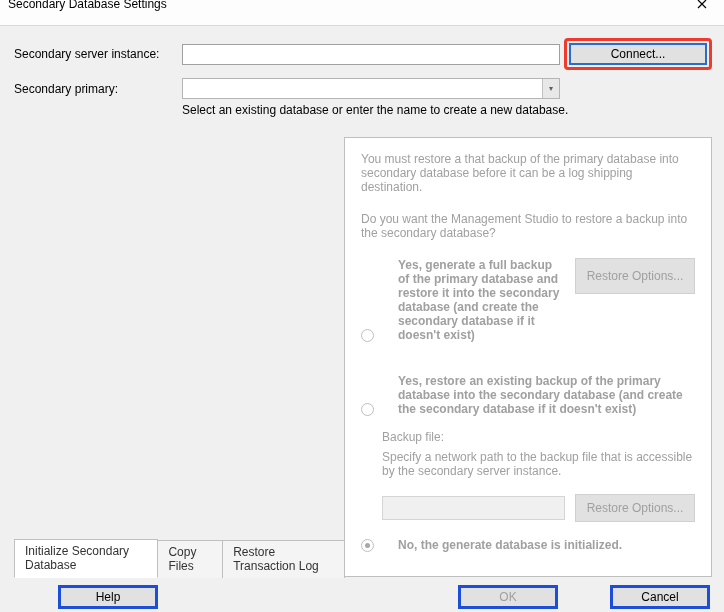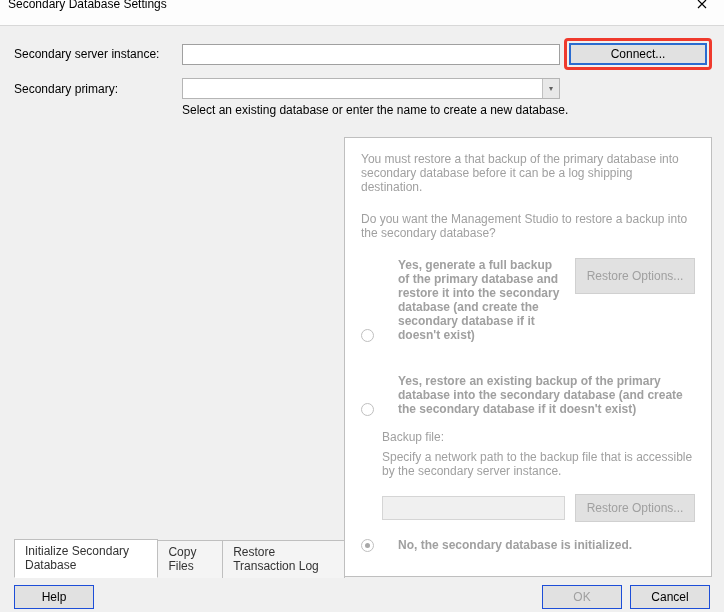--- a/index.html
+++ b/index.html
@@ -181,25 +181,26 @@
   }
 
   
   .button-bar {
     display: flex; align-items: center;
     padding: 8px 2px 8px 2px;
     gap: 8px;
   }
   .button-bar .spacer { flex: 1; }
   .std-btn {
-    width: 80px; height: 24px;
-    border: 1px solid #1d4ed8;
-    background: #e1e1e1;
-    font-family: inherit; font-size: 12px;
-    color: #000;
+    width: 100px; height: 24px;
+    border: 3px solid #1d4ed8;
+    background: #e1e1e1;
+    font-family: inherit; font-size: 12px;
+    color: #000;
+    margin-left: 44px;
   }
   .std-btn.disabled { color: #a0a0a0; }
 </style>
 </head>
 <body>
 
 <div class="window">
 
   <div class="titlebar">
     <span class="title">Secondary Database Settings</span>
@@ -267,21 +268,21 @@
         <div class="indented disabled-text" style="margin-bottom:16px">Specify a network path to the backup file that is accessible by the secondary server instance.</div>
         <div class="indented backup-row">
           <input type="text" class="backup-input" disabled="" style="">
           <button class="restore-opts-btn2" disabled="">Restore Options...</button>
         </div>
 
         <div style="height:16px"></div>
 
         <div class="radio-row">
           <div class="radio checked"></div>
-          <div class="radio-label disabled-text">No, the secondary database is initialized.</div>
+          <div class="radio-label disabled-text">No, the generate database is initialized.</div>
         </div>
 
       </div>
     </div>
 
     <div class="button-bar">
       <button class="std-btn">Help</button>
       <div class="spacer"></div>
       <button class="std-btn disabled" disabled="">OK</button>
       <button class="std-btn">Cancel</button>

